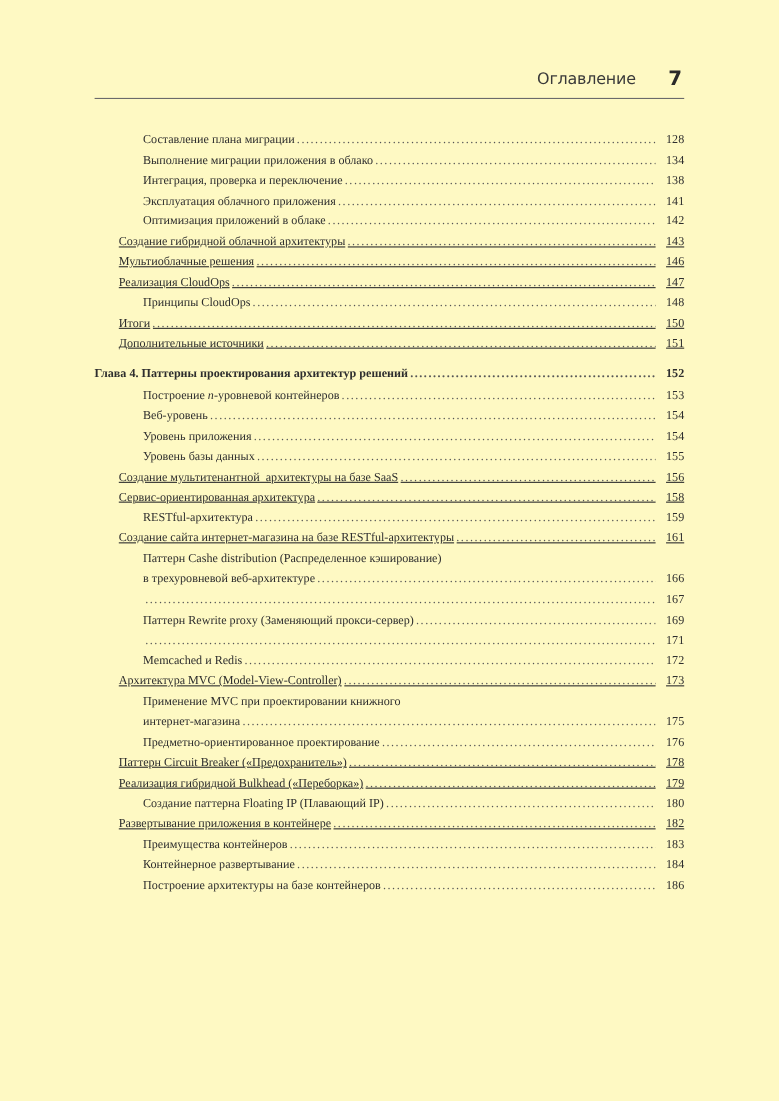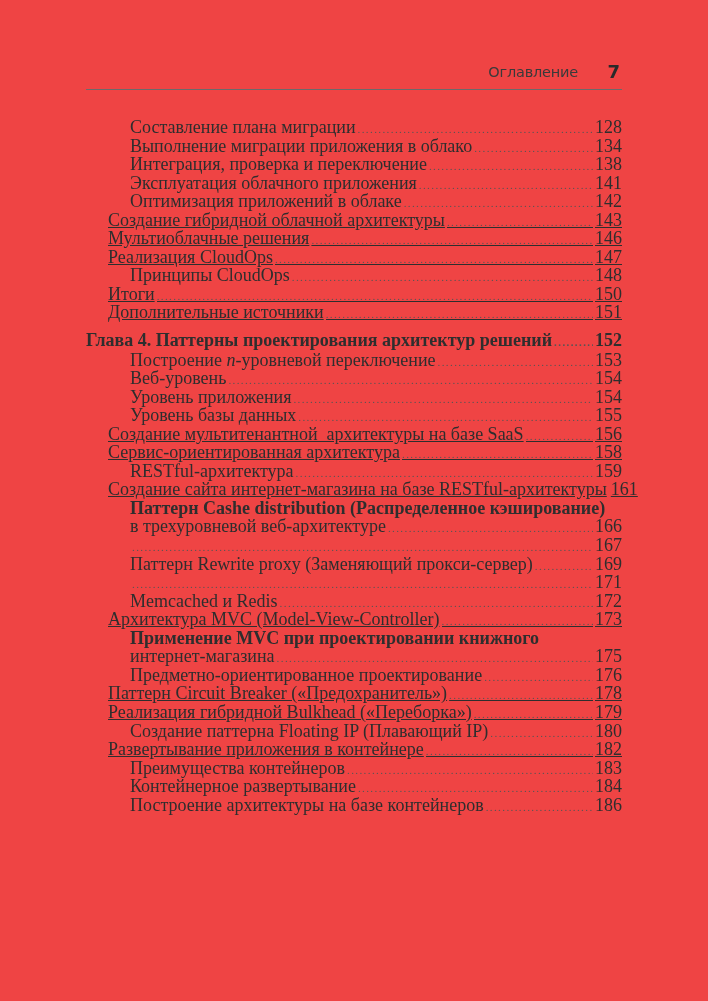--- a/index.html
+++ b/index.html
@@ -1,50 +1,50 @@
 <!DOCTYPE html>
 <html><head>
   <meta charset="utf-8">
   <style>
     html, body { margin: 0; padding: 0; background: #ffffff; }
     body { width: 708px; height: 1001px; position: relative; overflow: hidden; }
-    .page { position: absolute; left: 0; top: 0; width: 708px; height: 1001px; background: #ef4444; }
+    .page { position: absolute; left: 0; top: 0; width: 708px; height: 1001px; background: #fef9c3; }
     .running-header {
       position: absolute; left: 86px; top: 60px; width: 536px; height: 29px;
       border-bottom: 1.5px solid #6b6b6b;
     }
     .header-title {
       position: absolute; right: 44px; top: 4px;
       font-family: "DejaVu Sans", sans-serif; font-size: 14.5px; color: #3a3a3a;
       letter-spacing: -0.2px;
     }
     .header-page {
       position: absolute; right: 2px; top: 1px;
       font-family: "DejaVu Sans", sans-serif; font-weight: bold; font-size: 18px; color: #2a2a2a;
     }
     .toc { position: absolute; left: 86px; top: 118px; width: 536px; }
     .toc-row {
       position: relative; display: flex; align-items: baseline;
       height: 18.55px; line-height: 18.55px;
-      font-family: "Liberation Serif", serif; font-size: 18px; color: #2e2e2e;
+      font-family: "Liberation Serif", serif; font-size: 11px; color: #2e2e2e;
       white-space: nowrap;
     }
     .toc-row.lvl-0 { padding-left: 22px; text-decoration: underline; }
     .toc-row.lvl-1 { padding-left: 44px; }
     .toc-row.chapter { padding-left: 0; font-weight: bold; margin-top: 9px; margin-bottom: 1px; }
     .toc-row .title { flex: 0 0 auto; }
     .toc-row .leader {
       flex: 1 1 auto; overflow: hidden; margin: 0 2px; color: #555;
       font-size: 11px; letter-spacing: 1.4px;
     }
     .toc-row .leader::before {
       content: "....................................................................................................................................................................................................................................................";
     }
     .toc-row .page-num { flex: 0 0 auto; text-align: right; min-width: 24px; }
-    .toc-row.continued { height: 18.55px; font-weight: bold; }
+    .toc-row.continued { height: 18.55px; }
     em.ital { font-style: italic; }
   </style>
 </head>
 <body>
 
 <div class="page">
 
   <div class="running-header">
     <span class="header-title">Оглавление</span>
     <span class="header-page">7</span>
@@ -108,21 +108,21 @@
         <span class="page-num">151</span>
       </div>
 
     <div class="toc-row chapter">
         <span class="title">Глава 4. Паттерны проектирования архитектур решений</span>
         <span class="leader"></span>
         <span class="page-num">152</span>
       </div>
 
     <div class="toc-row lvl-1">
-        <span class="title"><span>Построение </span><em class="ital">n</em><span>-уровневой переключение</span></span>
+        <span class="title"><span>Построение </span><em class="ital">n</em><span>-уровневой контейнеров</span></span>
         <span class="leader"></span>
         <span class="page-num">153</span>
       </div>
     <div class="toc-row lvl-1">
         <span class="title">Веб-уровень</span>
         <span class="leader"></span>
         <span class="page-num">154</span>
       </div>
     <div class="toc-row lvl-1">
         <span class="title">Уровень приложения</span>

